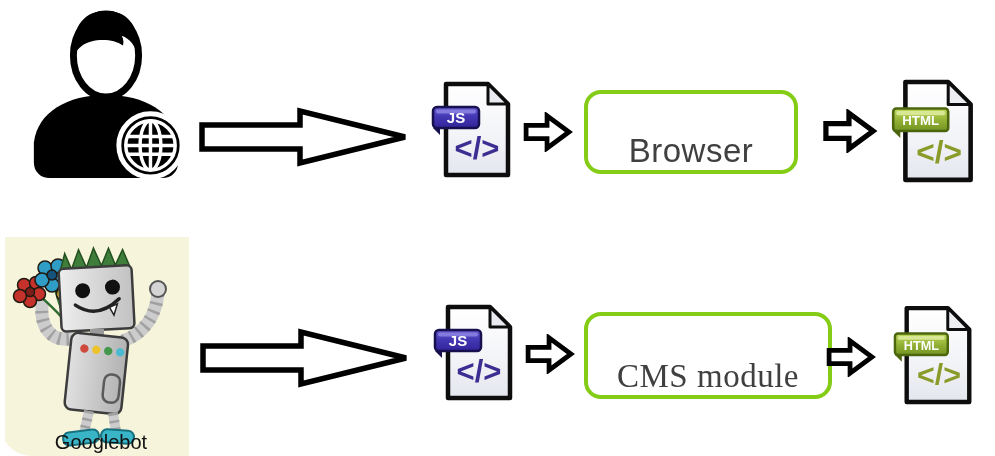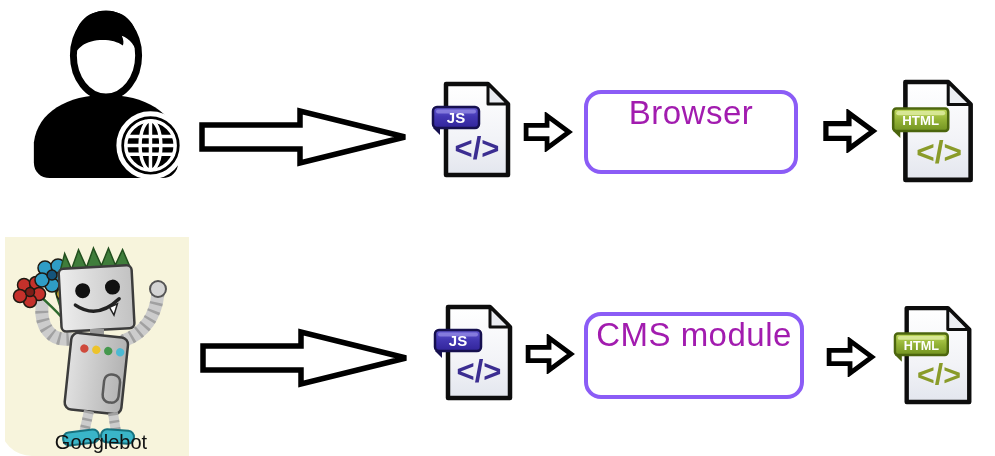--- a/index.html
+++ b/index.html
@@ -1,25 +1,25 @@
 <!DOCTYPE html>
 <html><head>
 <meta charset="utf-8">
 <style>
   html,body{margin:0;padding:0;background:#ffffff;}
   body{font-family:"Liberation Sans",sans-serif;}
   .canvas{position:relative;width:995px;height:456px;background:#ffffff;overflow:hidden;border-radius:32px;}
   .abs{position:absolute;}
   .process-box{
     box-sizing:border-box;
-    border:4px solid #8b5cf6;
+    border:4px solid #84cc16;
     border-radius:17px;
     background:#fff;
-    display:flex;align-items:flex-start;justify-content:center;
-    font-size:33px;color:#a21caf;letter-spacing:.5px;
+    display:flex;align-items:flex-end;justify-content:center;
+    font-size:33px;color:#404040;letter-spacing:.5px;
   }
   svg{display:block;}
   svg text{font-family:"Liberation Sans",sans-serif;}
   .badge-text{font-weight:700;fill:#ffffff;}
   .glyph-text{font-weight:700;}
 </style>
 </head>
 <body>
 
 <div class="canvas">
@@ -189,21 +189,21 @@
     <rect x="3" y="27" width="46" height="21" rx="4" fill="url(#gradJS)" stroke="#16104f" stroke-width="2.5"></rect>
     <rect x="6" y="29.5" width="40" height="4" rx="2" fill="#8d84e0" opacity="0.85"></rect>
     <text class="badge-text" x="26" y="43" text-anchor="middle" font-size="15">JS</text>
     <text class="glyph-text" x="47" y="79" text-anchor="middle" font-size="31" fill="#3b2d91">&lt;/&gt;</text>
   </svg>
 
   <svg class="abs" style="left:525px;top:334px;" width="50" height="40" viewBox="0 0 52 42">
     <polygon points="3,14 25,14 25,4 48,21 25,38 25,28 3,28" fill="#fff" stroke="#000" stroke-width="5"></polygon>
   </svg>
 
-  <div class="abs process-box" style="left:584px;top:312px;width:220px;height:87px;">
+  <div class="abs process-box" style="left:584px;top:312px;width:248px;height:87px;font-family:Liberation Serif, serif;">
     <span>CMS module</span>
   </div>
 
   <svg class="abs" style="left:821px;top:337px;" width="60" height="40" viewBox="0 0 52 42">
     <polygon points="3,14 25,14 25,4 48,21 25,38 25,28 3,28" fill="#fff" stroke="#000" stroke-width="5"></polygon>
   </svg>
 
   <svg class="abs" style="left:893px;top:303px;" width="88" height="105" viewBox="0 0 90 105">
     <path d="M14,4 H56 L78,26 V100 H14 Z" fill="url(#gradDoc)" stroke="#0d0d0d" stroke-width="4.5" stroke-linejoin="round"></path>
     <path d="M56,4 V26 H78 Z" fill="#eceef2" stroke="#0d0d0d" stroke-width="3" stroke-linejoin="round"></path>

